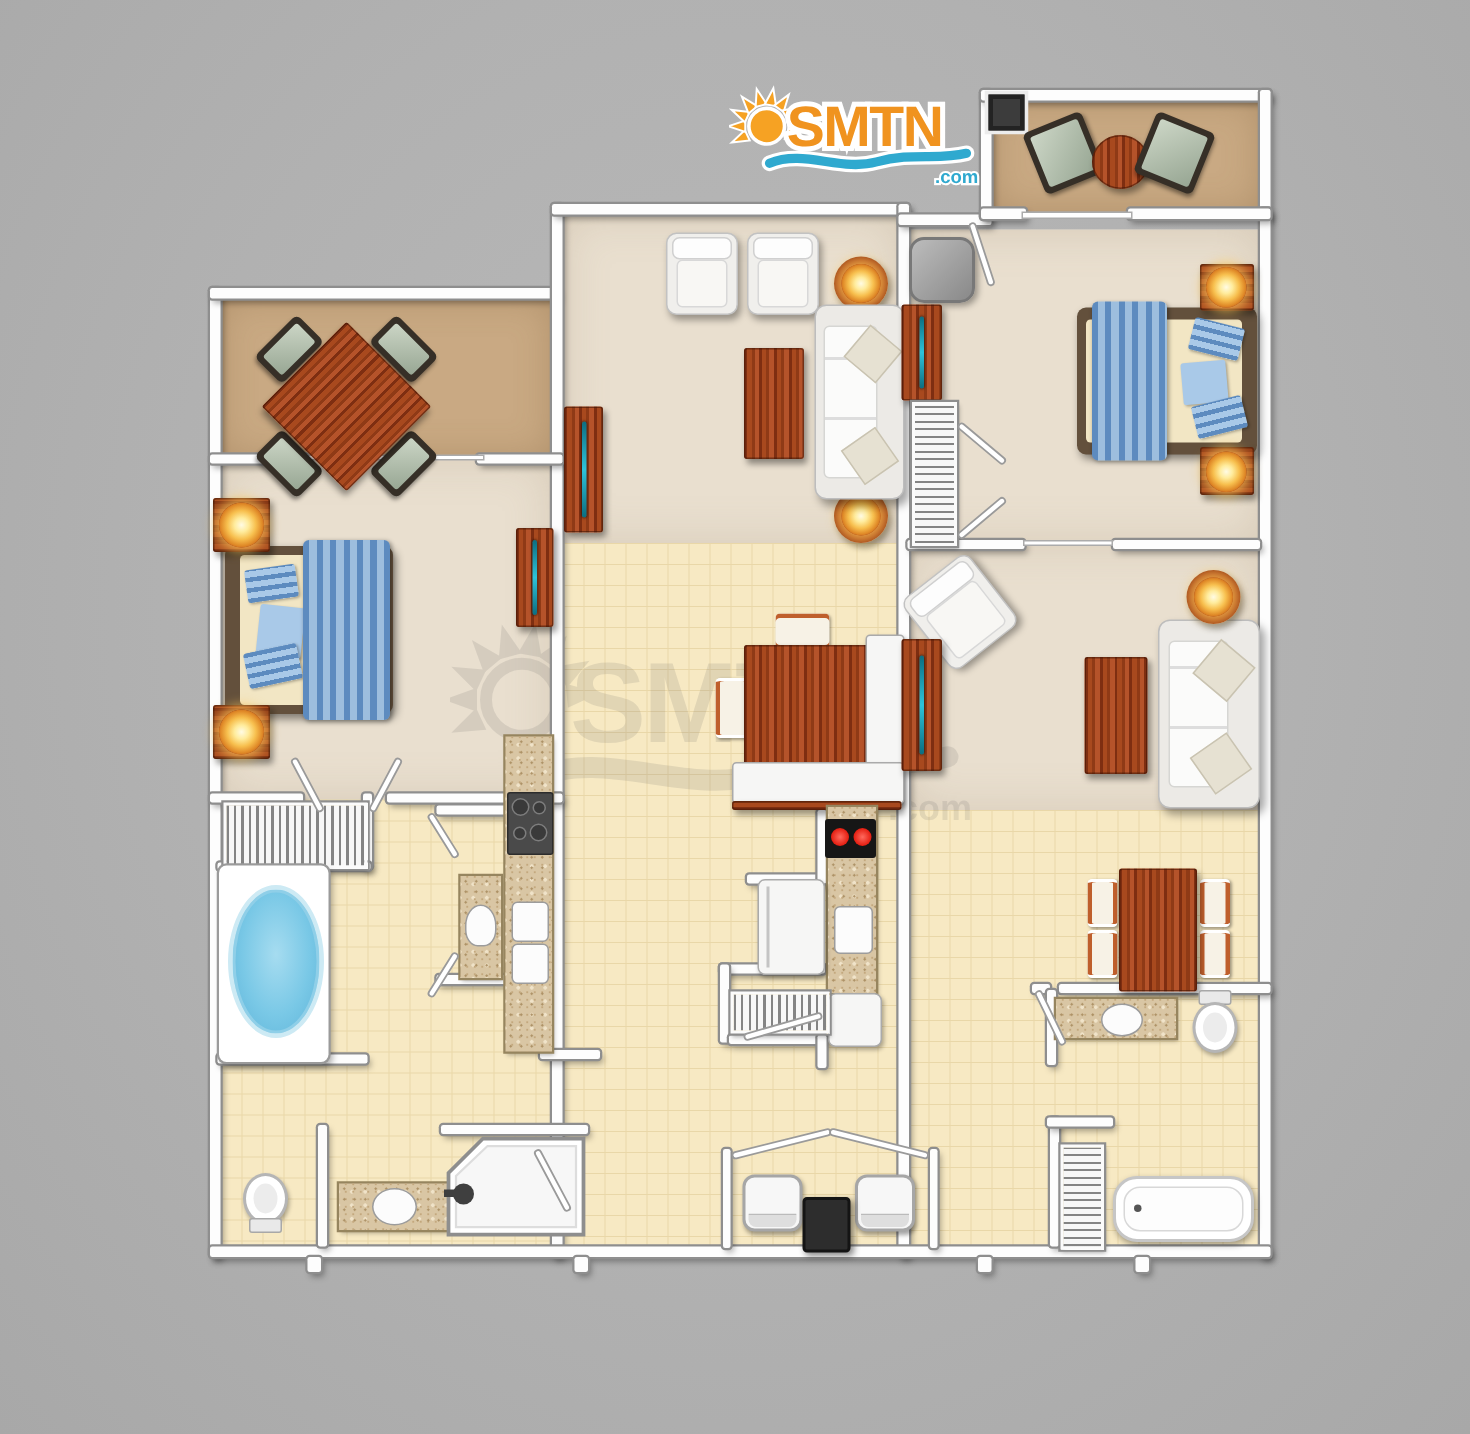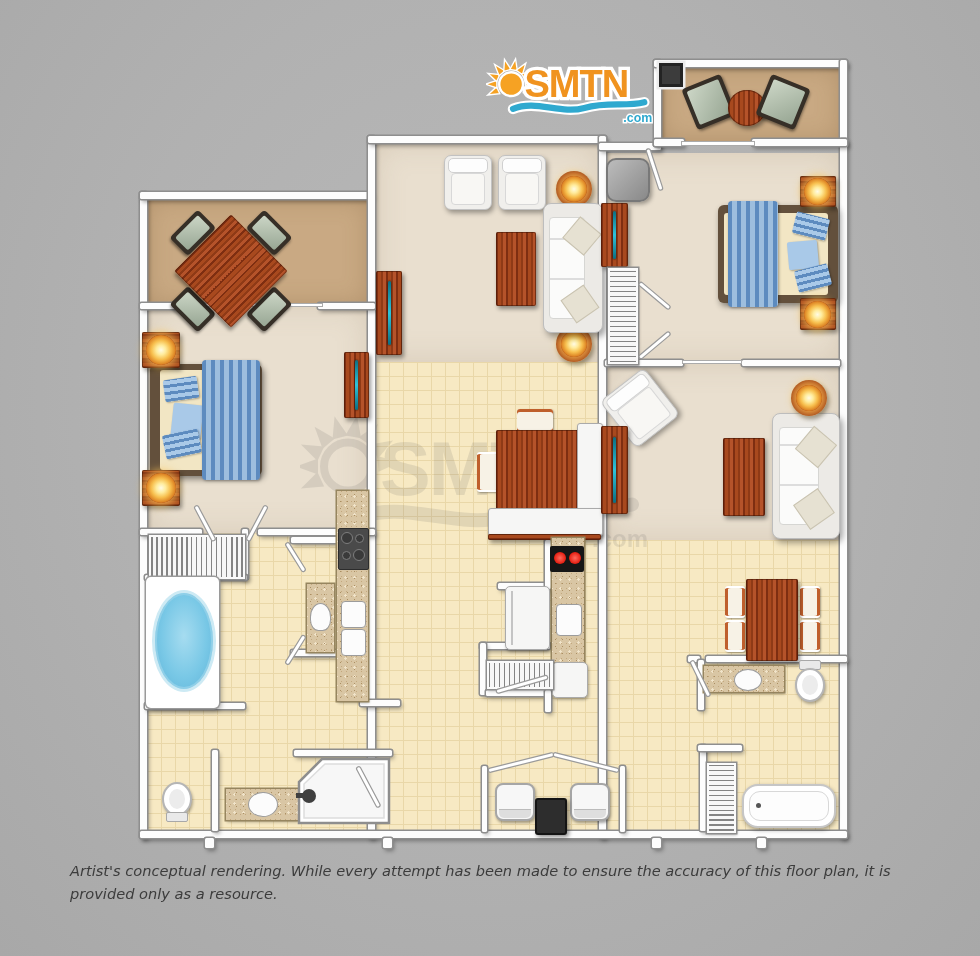--- a/index.html
+++ b/index.html
@@ -354,16 +354,15 @@
   <div class="abs" style="left:795px;top:660px;width:30px;height:42px;z-index:4;">
     <div class="toilet-tank" style="left:4px;top:0;width:20px;height:8px;"></div>
     <div class="toilet-bowl" style="left:0;top:8px;width:26px;height:30px;"></div>
   </div>
   <div class="louv-h" style="left:707px;top:763px;width:25px;height:66px;"></div>
   <div class="tub" style="left:742px;top:784px;width:90px;height:40px;">
     <div class="abs" style="left:12px;top:17px;width:5px;height:5px;background:#555;border-radius:50%;z-index:5;"></div>
   </div>
 
   <div class="disclaimer">
-    <div>Artist's conceptual rendering. While every attempt has been made to ensure the accuracy of this floor plan, it is provided only as a resource.</div>
   </div>
 
 </div>
 
 </body></html>

